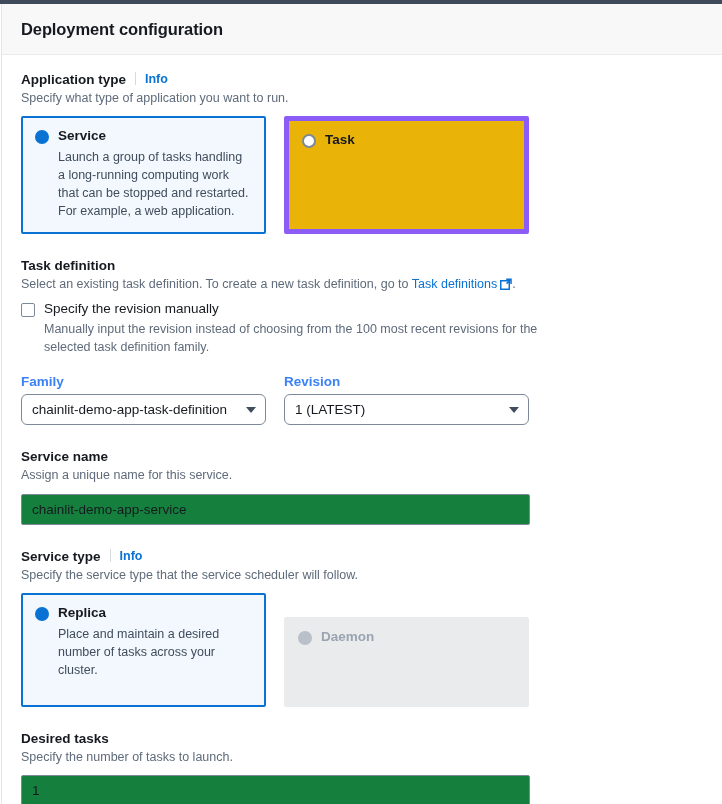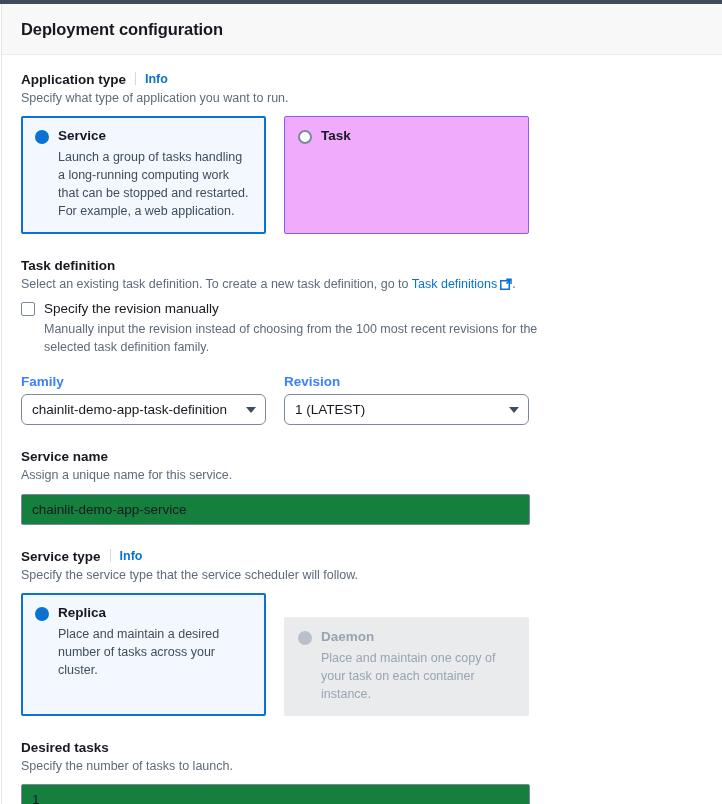--- a/index.html
+++ b/index.html
@@ -82,23 +82,23 @@
   .field-desc-tight { margin-bottom: 5px; }
 
   
   .tiles {
     display: flex;
     gap: 18px;
   }
   .tile {
     width: 245px;
     min-height: 90px;
-    border: 1px solid #8b5cf6;
+    border: 5px solid #8b5cf6;
     border-radius: 2px;
-    background: #f0abfc;
+    background: #eab308;
     padding: 11px 13px 12px 13px;
     position: relative;
     cursor: pointer;
   }
   .tile.selected {
     border: 2px solid #0972d3;
     background: #f2f8fd;
     padding: 10px 12px 11px 12px;
   }
   .tile.disabled {
@@ -143,21 +143,21 @@
     color: #414d5c;
     line-height: 1.45;
     margin-top: 3px;
     padding-left: 23px;
   }
   .tile.disabled .tile-desc { color: #9aa4b1; }
 
   
   .checkbox-row {
     display: flex;
-    align-items: center;
+    align-items: flex-end;
     gap: 9px;
     margin-top: 2px;
   }
   .checkbox {
     width: 14px; height: 14px;
     border: 1.6px solid #7d8998;
     border-radius: 2px;
     background: #ffffff;
     flex: 0 0 auto;
     margin-top: 2px;
@@ -348,21 +348,20 @@
               <span class="tile-title">Replica</span>
             </div>
             <div class="tile-desc">Place and maintain a desired number of tasks across your cluster.</div>
           </div>
 
           <div class="tile disabled">
             <div class="tile-head">
               <span class="radio off-disabled"></span>
               <span class="tile-title">Daemon</span>
             </div>
-            <div class="tile-desc">Place and maintain one copy of your task on each container instance.</div>
           </div>
         </div>
       </div>
 
       <div class="spacer-24"></div>
 
       <div class="field">
         <div class="field-label-row">
           <span class="field-label">Desired tasks</span>
         </div>

